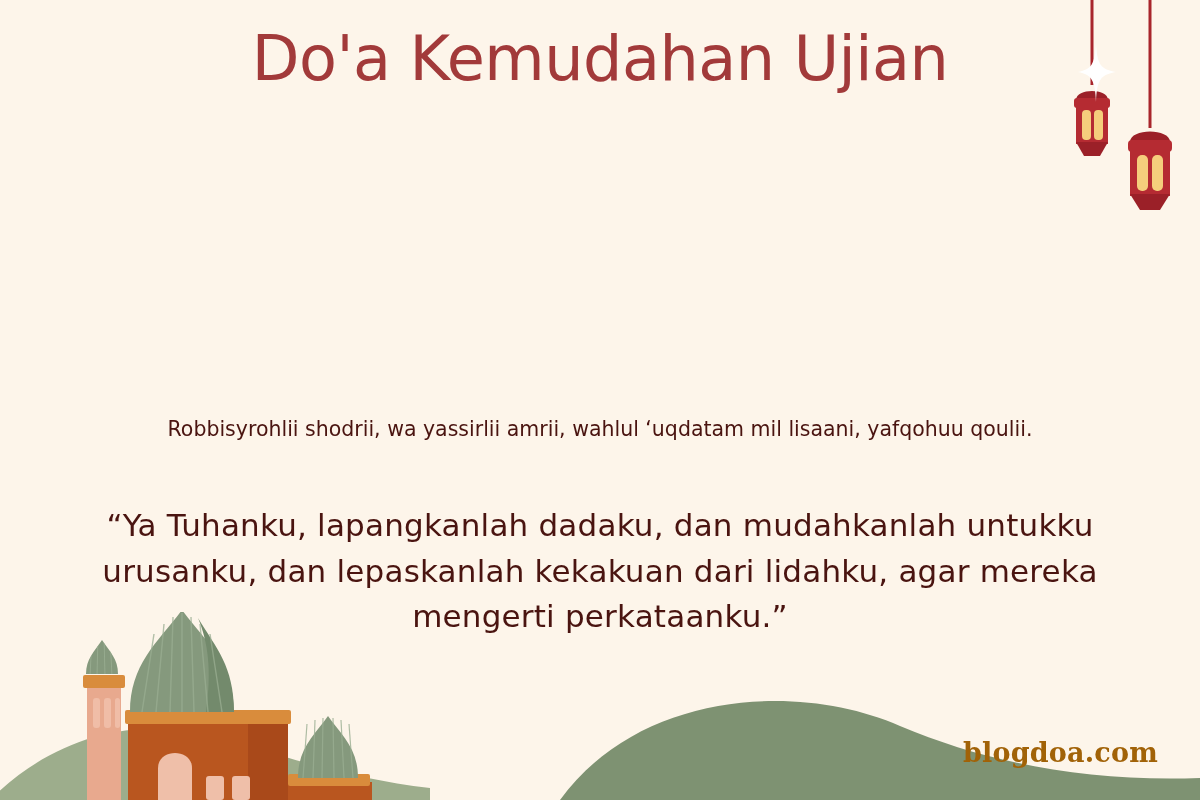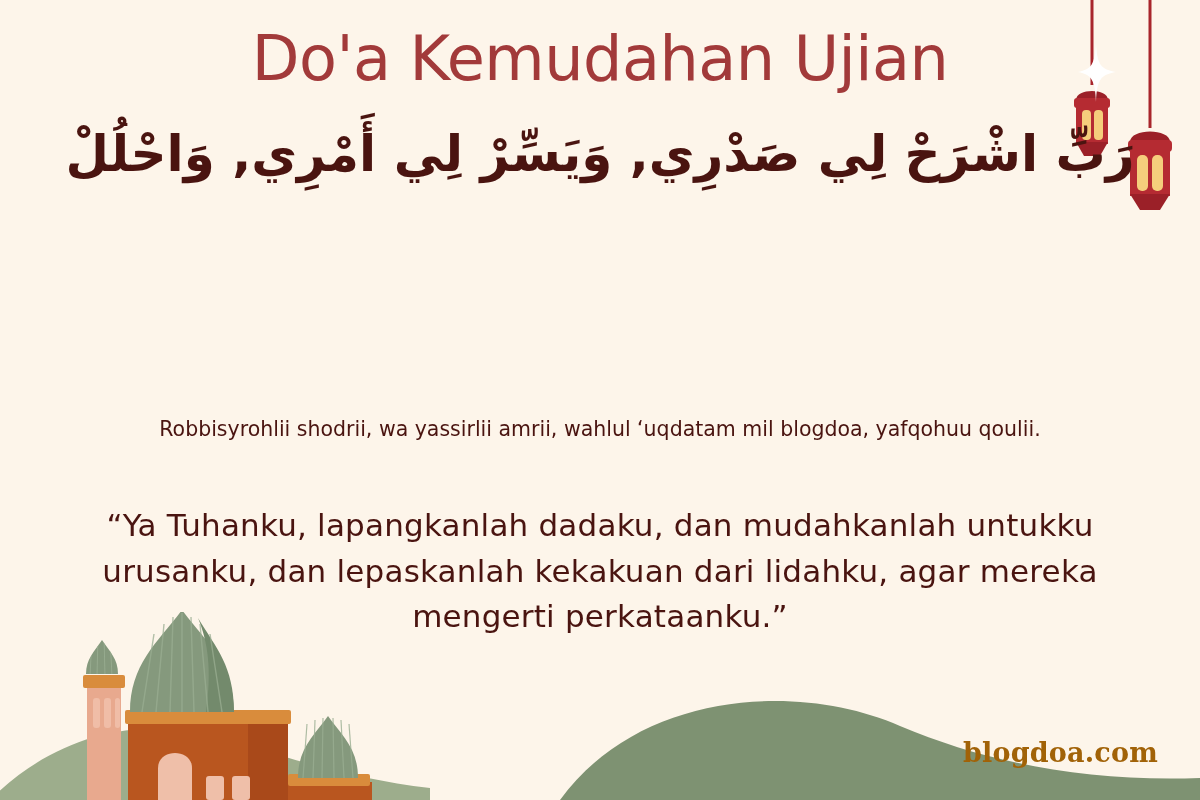--- a/index.html
+++ b/index.html
@@ -207,23 +207,22 @@
     <svg class="sparkle-svg" viewBox="0 0 40 60" preserveAspectRatio="none">
       <path d="M18 0 C19 22, 22 27, 38 30 C22 33, 19 38, 18 60 C17 38, 14 33, 0 30 C14 27, 17 22, 18 0 Z" fill="#FFFFFF"></path>
     </svg>
   </div>
 
   <div class="text-layer">
 
     <div class="title">Do'a Kemudahan Ujian</div>
 
     <div class="arabic-block">
-      <span class="arabic-line">رَبِّ اشْرَحْ لِي صَدْرِي, وَيَسِّرْ لِي أَمْرِي, وَاحْلُلْ</span>
     </div>
 
-    <div class="translit">Robbisyrohlii shodrii, wa yassirlii amrii, wahlul ‘uqdatam mil blogdoa, yafqohuu qoulii.</div>
+    <div class="translit">Robbisyrohlii shodrii, wa yassirlii amrii, wahlul ‘uqdatam mil lisaani, yafqohuu qoulii.</div>
 
     <div class="translation">“Ya Tuhanku, lapangkanlah dadaku, dan mudahkanlah untukku urusanku, dan lepaskanlah kekakuan dari lidahku, agar mereka mengerti perkataanku.”</div>
 
     <div class="watermark">blogdoa.com</div>
   </div>
 
 </div>
 
 </body></html>

